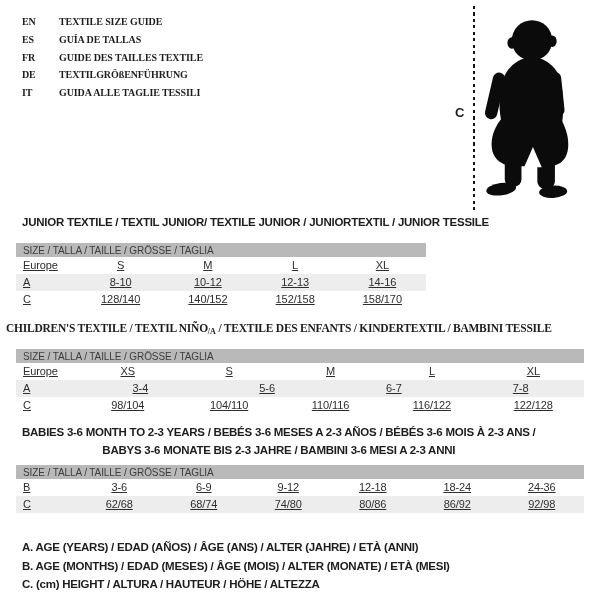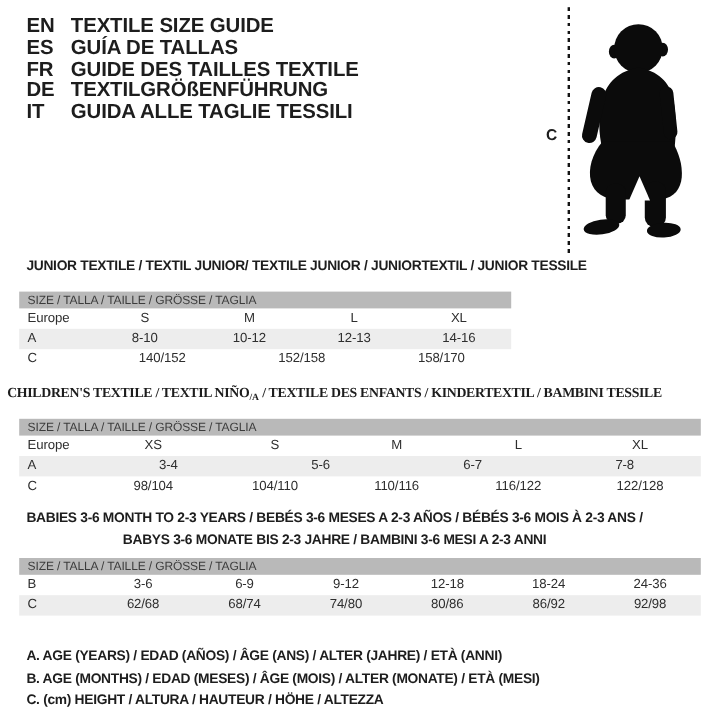--- a/index.html
+++ b/index.html
@@ -4,40 +4,40 @@
 <style>
   html,body{margin:0;padding:0;}
   body{
     width:600px;height:600px;position:relative;background:#ffffff;
     font-family:"Liberation Sans", sans-serif;color:#1d1d1d;overflow:hidden;
     -webkit-font-smoothing:antialiased;
   }
   .abs{position:absolute;}
 
   
-  .lang-block{top:13px;left:22px;font-weight:bold;font-size:17px;line-height:17.8px;letter-spacing:-0.1px;}
+  .lang-block{top:13px;left:22px;font-weight:bold;font-size:10px;line-height:17.8px;letter-spacing:-0.1px;font-family:Liberation Serif, serif;}
   .lang-row{display:flex;}
   .lang-code{width:37px;}
 
   
   .height-line{left:473px;top:6px;width:2px;height:206px;
     background:repeating-linear-gradient(to bottom, #141414 0 3px, transparent 3px 6.5px);}
   .height-label{left:455px;top:105px;font-weight:bold;font-size:13px;}
   .baby-svg{left:481px;top:7px;}
 
   
   .sec-title{font-weight:bold;font-size:11.5px;letter-spacing:-0.25px;white-space:nowrap;}
   .sec-title .sub{font-size:8px;vertical-align:-2px;letter-spacing:0;}
   .babies-title{line-height:18px;}
 
   
   .size-table{font-size:11px;color:#2e2e2e;letter-spacing:-0.1px;}
   .band{height:14px;line-height:15px;background:var(--band,#b9b9b9);padding-left:7px;
     color:#3c3c3c;font-size:10px;}
-  .trow{display:flex;height:17px;line-height:17.5px;}
+  .trow{display:flex;height:17px;line-height:17.5px;text-decoration:underline;}
   .trow.alt{background:var(--stripe,#ededed);}
   .trow .lbl{width:61px;padding-left:7px;box-sizing:border-box;}
   .trow .cell{flex:1;text-align:center;}
 
   .t-junior{left:16px;top:243px;width:410px;}
   .t-children{left:16px;top:349px;width:568px;}
   .t-babies{left:16px;top:465px;width:568px;}
 
   
   .footnotes{left:22px;top:538px;font-weight:bold;font-size:11.5px;line-height:18.7px;letter-spacing:-0.25px;white-space:nowrap;}
@@ -99,20 +99,21 @@
   </div>
   <div class="trow alt">
     <span class="lbl">A</span>
     <span class="cell">8-10</span>
     <span class="cell">10-12</span>
     <span class="cell">12-13</span>
     <span class="cell">14-16</span>
   </div>
   <div class="trow">
     <span class="lbl">C</span>
+    <span class="cell">128/140</span>
     <span class="cell">140/152</span>
     <span class="cell">152/158</span>
     <span class="cell">158/170</span>
   </div>
 </div>
 
 <div class="abs sec-title" style="left:6px;top:322px;font-family:Liberation Serif, serif;">
   <span>CHILDREN'S TEXTILE / TEXTIL NIÑO</span><span class="sub">/A</span><span> / TEXTILE DES ENFANTS / KINDERTEXTIL / BAMBINI TESSILE</span>
 </div>
 <div class="abs size-table t-children">

